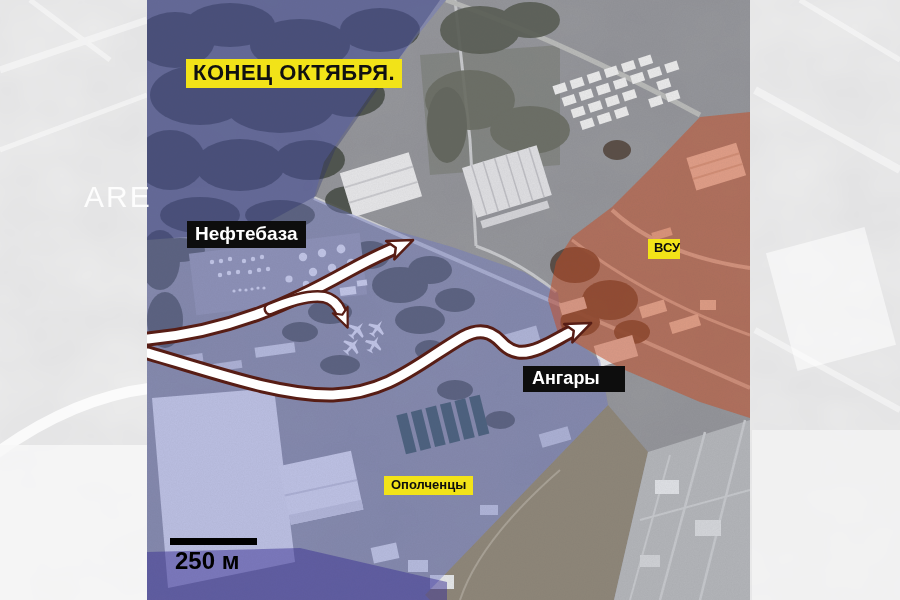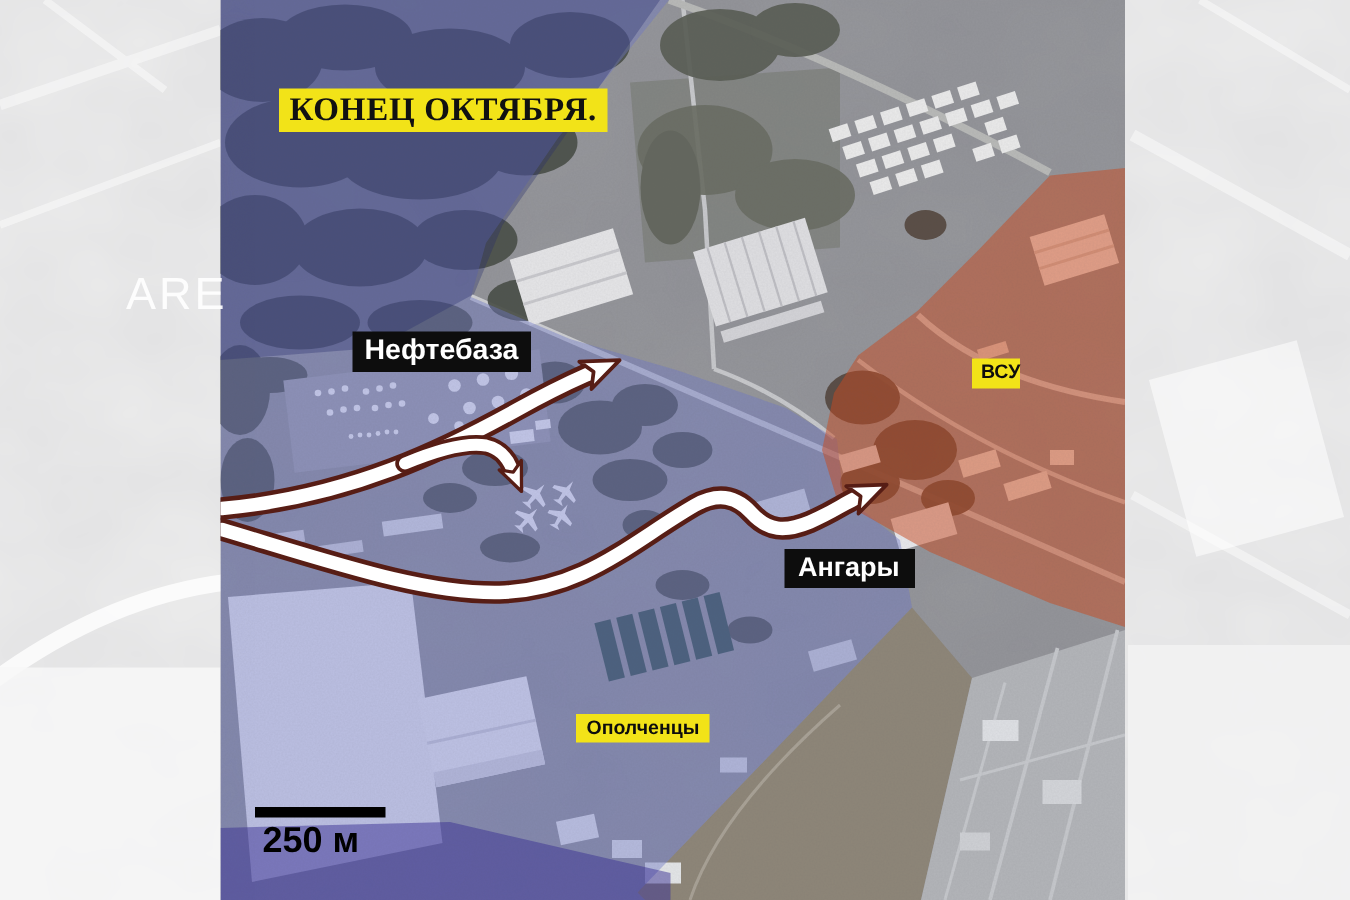--- a/index.html
+++ b/index.html
@@ -5,24 +5,24 @@
   html,body{margin:0;padding:0;width:900px;height:600px;overflow:hidden;
     background:#ececec;font-family:"Liberation Sans",sans-serif;}
   #stage{position:relative;width:900px;height:600px;}
   #scene{position:absolute;left:0;top:0;}
   .lbl{position:absolute;font-weight:bold;white-space:nowrap;line-height:1.15;}
   .lbl-black{background:#0d0d0d;color:#ffffff;}
   .lbl-yellow{background:#f2e318;color:#0d0d0d;}
   #map-title{position:absolute;left:186px;top:59px;}
   #map-title .tline{display:table;background:#f2e318;color:#111111;
     font-weight:bold;font-size:22px;line-height:24px;padding:2px 7px 3px 7px;
-    margin-bottom:3px;letter-spacing:0.5px;font-family:Liberation Serif, serif;}
-  #label-oil-depot{left:187px;top:221px;font-size:19px;padding:2px 8px 3px 8px;margin-left:48px;}
+    margin-bottom:3px;letter-spacing:0.5px;}
+  #label-oil-depot{left:187px;top:221px;font-size:19px;padding:2px 8px 3px 8px;}
   #label-ukrainian-forces{left:648px;top:239px;font-size:13px;padding:2px 0 3px 6px;}
-  #label-hangars{left:523px;top:366px;font-size:18px;padding:2px 10px 3px 9px;}
+  #label-hangars{left:523px;top:366px;font-size:18px;padding:2px 25px 3px 9px;}
   #label-militia{left:384px;top:476px;font-size:13px;padding:2px 7px 2px 7px;text-align:right;}
   #scale-bar{position:absolute;left:170px;top:538px;width:87px;height:7px;background:#000000;}
   #scale-label{position:absolute;left:175px;top:547px;font-weight:bold;font-size:24px;color:#000000;}
   #bg-watermark{position:absolute;left:84px;top:180px;color:rgba(255,255,255,0.9);
     font-size:30px;letter-spacing:2px;font-weight:normal;}
 </style>
 </head>
 <body>
 
 <div id="stage">

